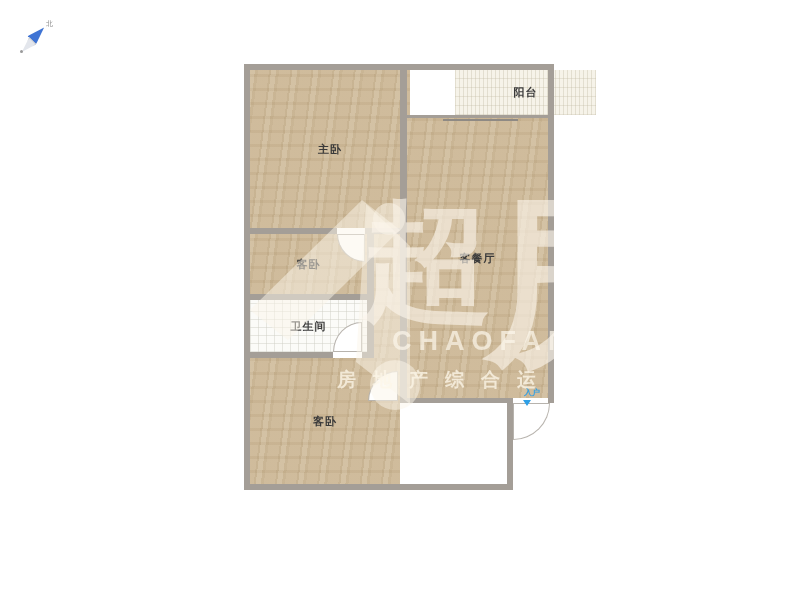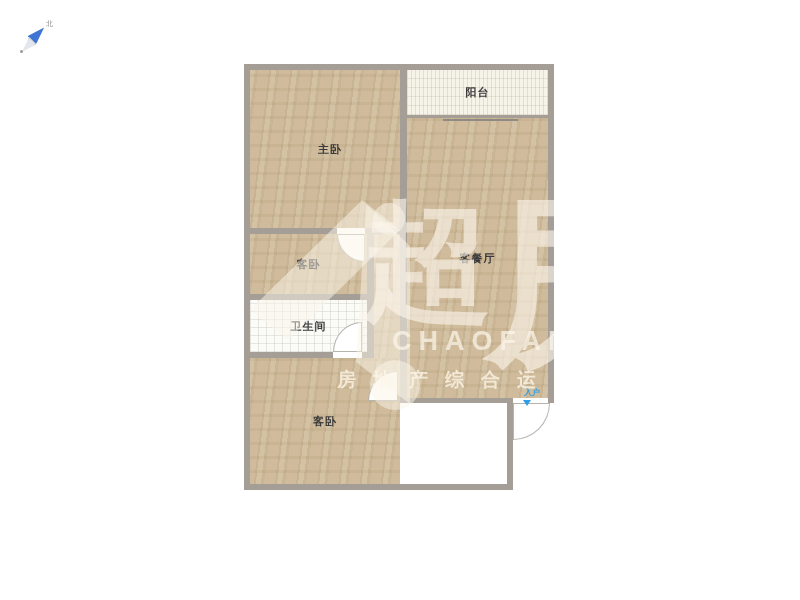--- a/index.html
+++ b/index.html
@@ -25,20 +25,21 @@
     background:#ccb795;
     background-image:
       repeating-linear-gradient(97deg, rgba(255,255,255,0.10) 0 5px, rgba(122,96,60,0.06) 5px 8px, rgba(255,255,255,0.02) 8px 19px, rgba(122,96,60,0.08) 19px 21px),
       repeating-linear-gradient(0deg, rgba(255,255,255,0.05) 0 11px, rgba(120,95,60,0.05) 11px 14px);
   }
   .balcony-fill{
     background:#f6f3e9;
     background-image:
       repeating-linear-gradient(90deg, rgba(190,183,160,0.35) 0 1px, transparent 1px 4px),
       repeating-linear-gradient(0deg, rgba(190,183,160,0.30) 0 1px, transparent 1px 9px);
+    margin-left: 48px;
   }
   .bath-fill{
     background:#fbfbf8;
     background-image:
       repeating-linear-gradient(90deg, rgba(205,205,195,0.45) 0 1px, transparent 1px 8px),
       repeating-linear-gradient(0deg, rgba(205,205,195,0.45) 0 1px, transparent 1px 8px);
   }
   .r-master  {left:6px;  top:6px;   width:160px;height:158px;text-align:center;}
   .r-balcony {left:163px;top:6px;   width:141px;height:45px;}
   .r-living  {left:163px;top:54px;  width:141px;height:280px;}

